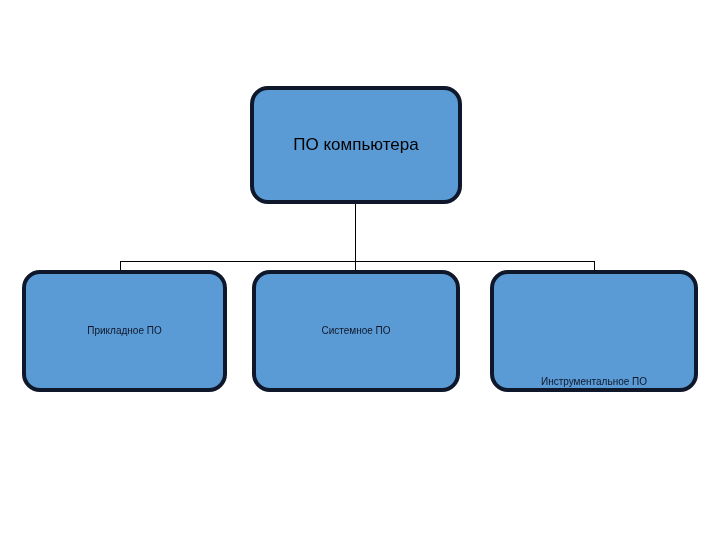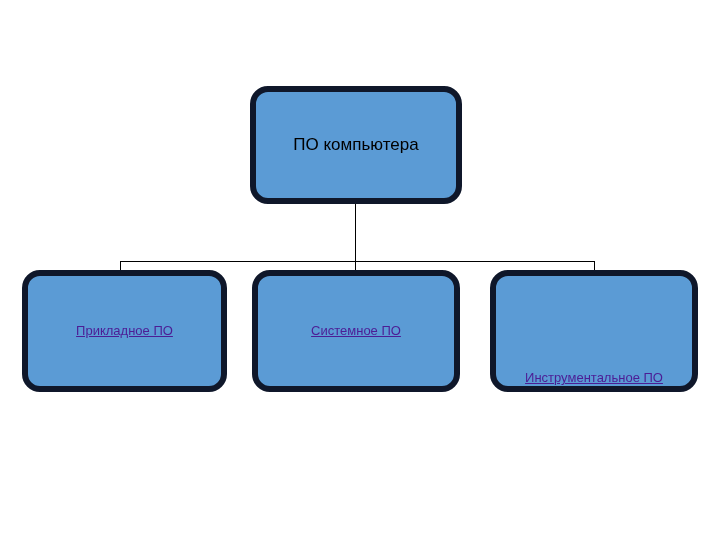--- a/index.html
+++ b/index.html
@@ -15,21 +15,21 @@
   }
   #diagram {
     position: relative;
     width: 720px;
     height: 540px;
   }
   .node {
     position: absolute;
     box-sizing: border-box;
     background: #5b9bd5;
-    border: 6px solid #0f172a;
+    border: 4px solid #0f172a;
     border-radius: 18px;
     display: flex;
     align-items: center;
     justify-content: center;
     text-align: center;
   }
   .node-label {
     display: block;
     width: 100%;
     padding: 0 8px;
@@ -45,23 +45,22 @@
   .root .node-label {
     color: #000000;
     font-size: 17px;
     text-decoration: none;
   }
   .child {
     top: 270px;
     height: 122px;
   }
   .child .node-label {
-    color: #4c1d95;
-    font-size: 13px;
-    text-decoration: underline;
+    color: #0f172a;
+    font-size: 10px;
   }
   .child-1 { left: 22px;  width: 205px; }
   .child-2 { left: 252px; width: 208px; }
   .child-3 { left: 490px; width: 208px; align-items: flex-end; }
 
   .connector {
     position: absolute;
     background: #000000;
   }
   

